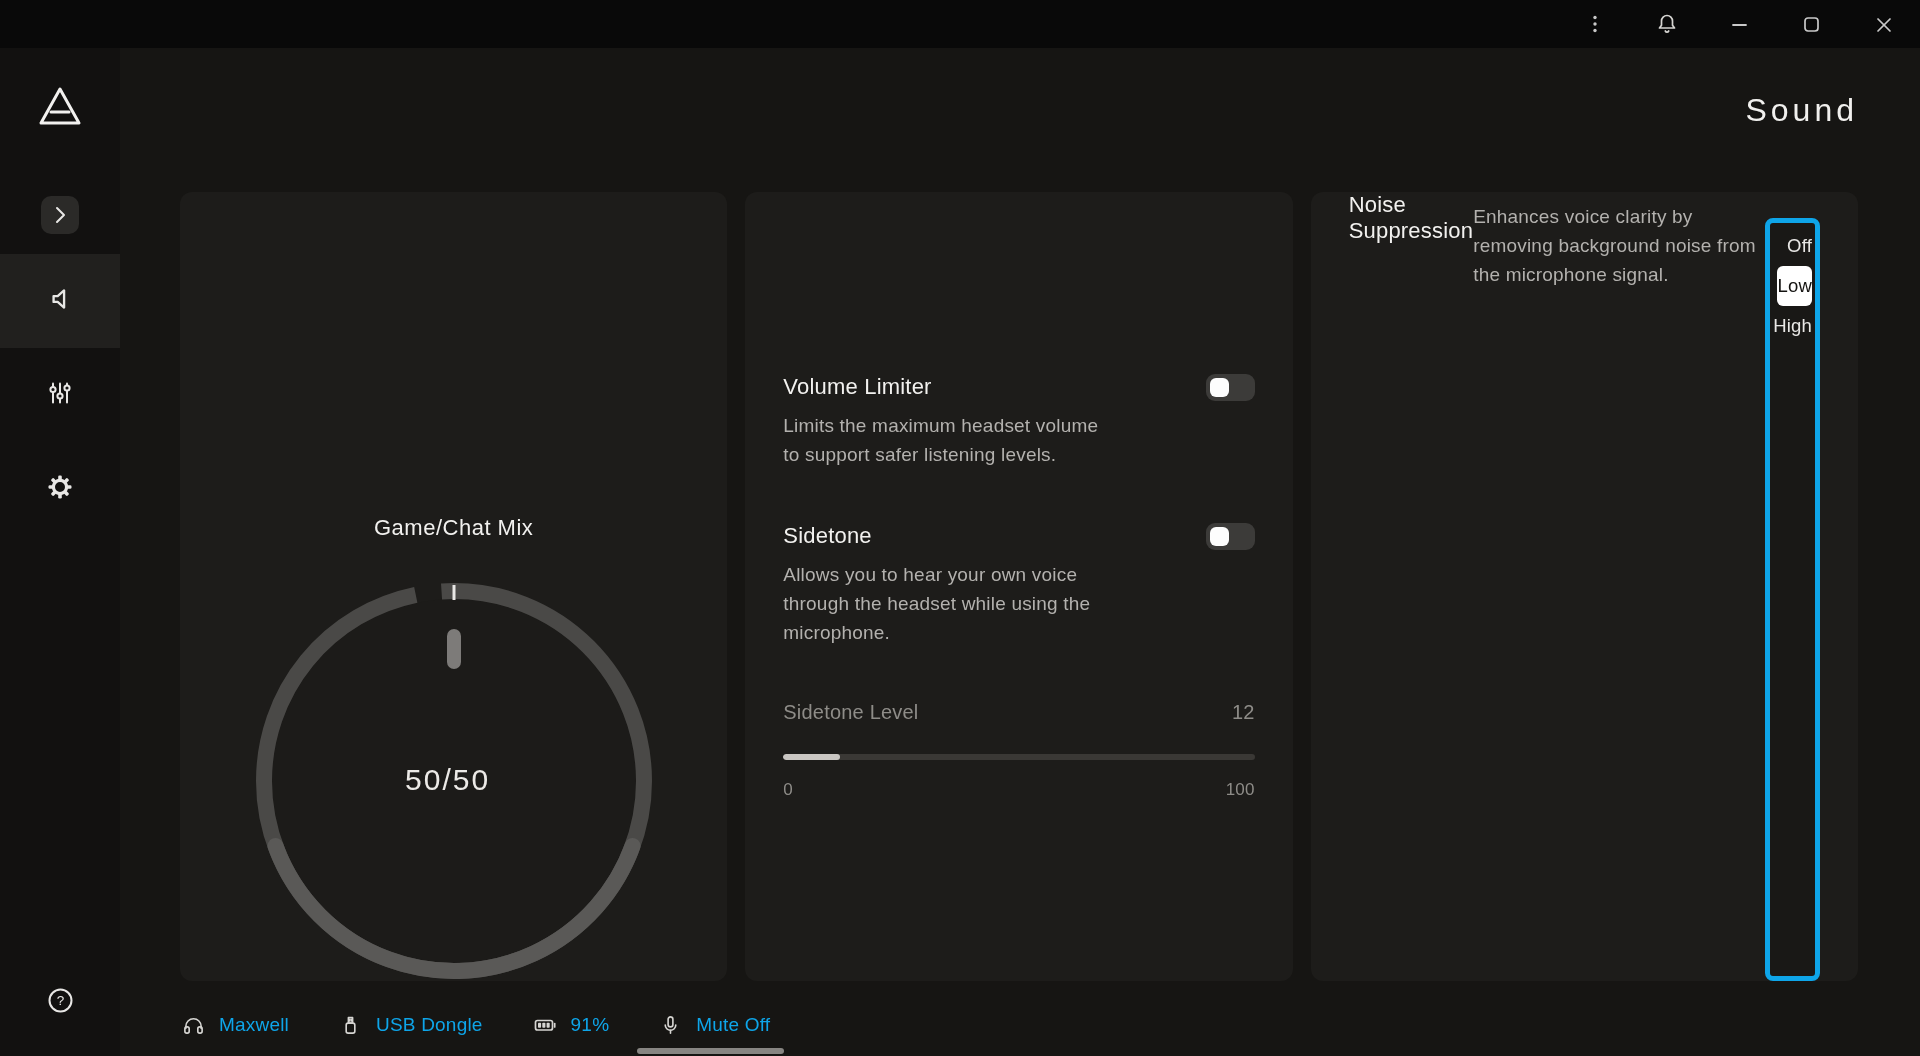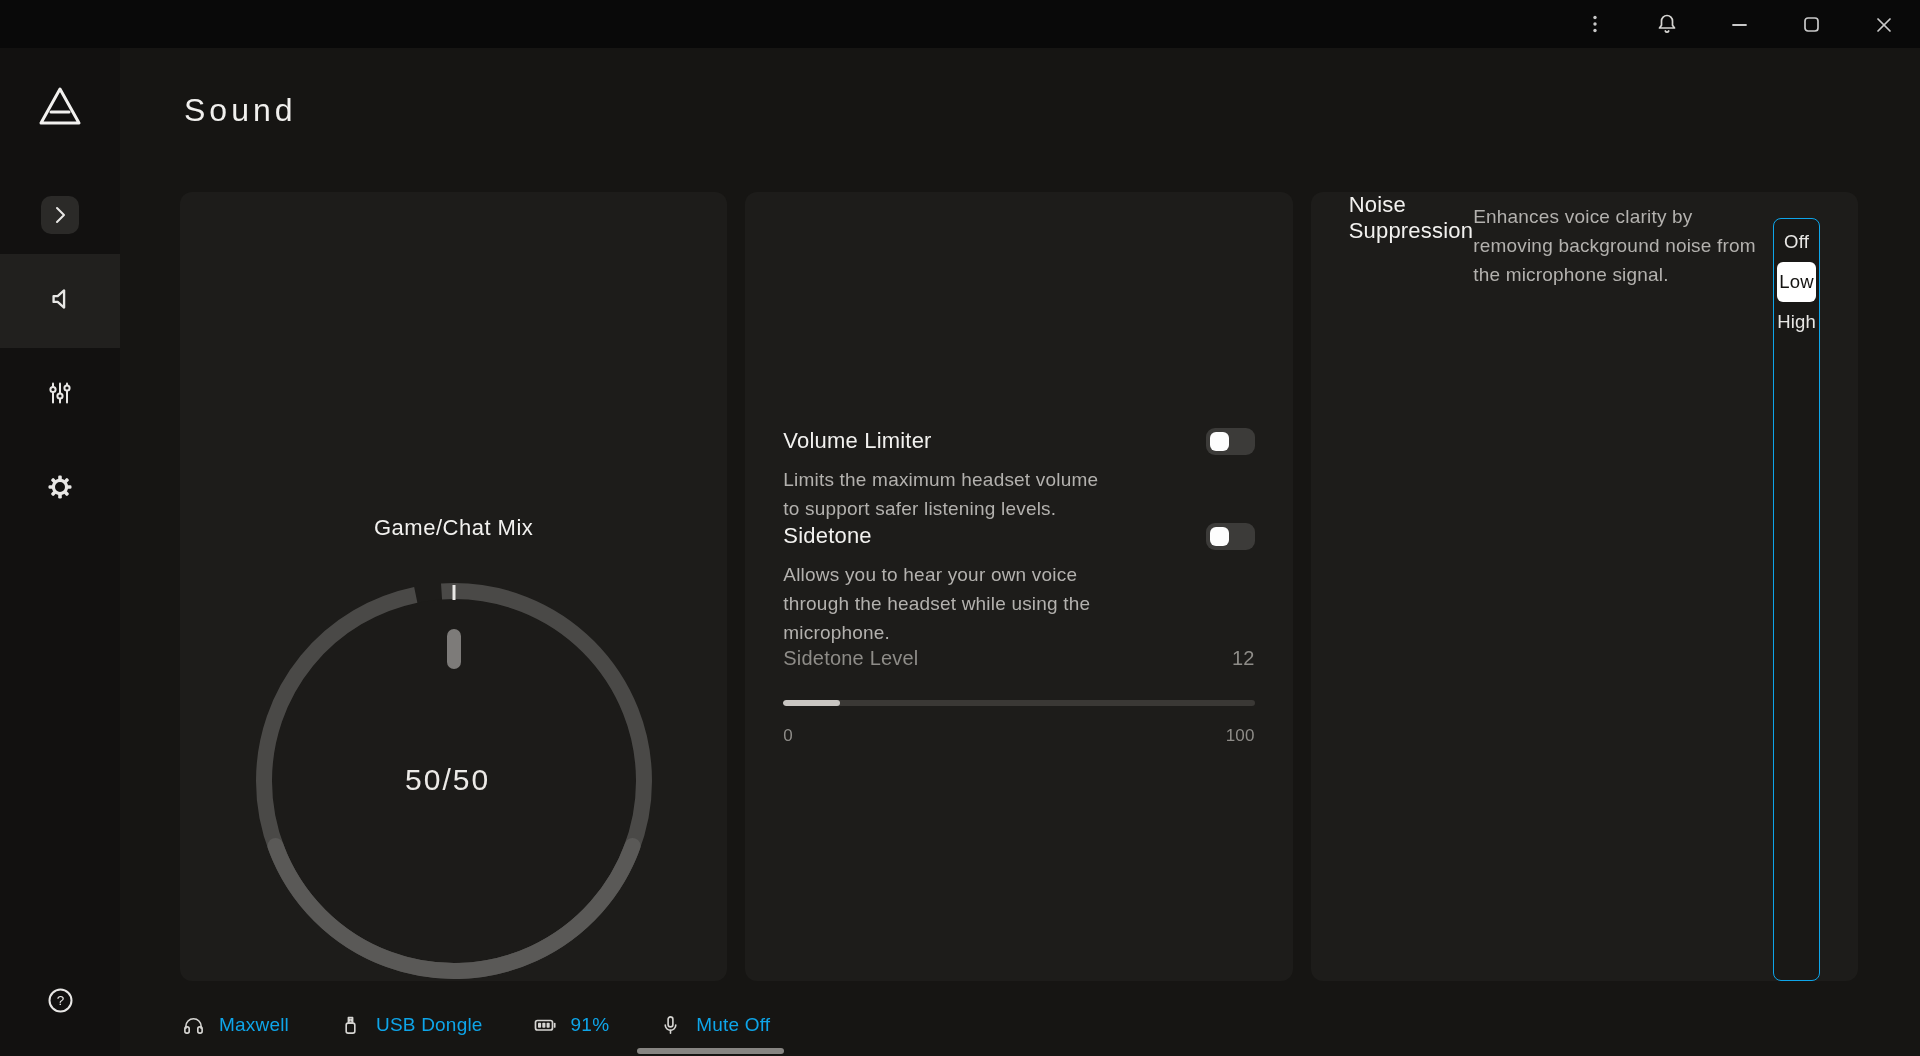--- a/index.html
+++ b/index.html
@@ -43,21 +43,21 @@
     width:100%; height:94px;
     display:flex; align-items:center; justify-content:center;
   }
   .nav-item.active { background:#21201e; }
   .help-btn { margin-top:auto; margin-bottom:38px; }
 
   
   .main { flex:1; display:flex; flex-direction:column; padding:0 62px 0 60px; }
   .page-title {
     margin:42px 0 0 4px; font-size:32px; font-weight:400;
-    letter-spacing:4px; color:#f1f0ee; line-height:40px;
+    letter-spacing:4px; color:#f1f0ee; line-height:40px;text-align:right;
   }
   .cards {
     margin-top:62px; height:789px;
     display:grid; grid-template-columns:1fr 1fr 1fr; gap:18px;
   }
   .card { background:#1d1c1a; border-radius:12px; }
 
   
   .mix-card {
     display:flex; flex-direction:column; align-items:center; justify-content:flex-end;
@@ -69,21 +69,21 @@
     text-align:center; font-size:30px; letter-spacing:2px; color:#eceae7;
   }
   .dial-labels {
     width:400px; display:flex; justify-content:space-between;
     padding:0 46px; margin-top:6px;
     font-size:19px; color:#a8a6a3;
   }
 
   
   .settings-card { display:flex; flex-direction:column; justify-content:center; padding:0 38px; }
-  .setting-block + .setting-block { }
+  .setting-block + .setting-block { margin-top:54px; }
   .setting-head { display:flex; align-items:center; justify-content:space-between; }
   .setting-title { font-size:22px; font-weight:400; color:#f2f1ef; }
   .setting-desc {
     margin-top:10px; font-size:19px; line-height:29px;
     color:#b3b1ae; max-width:315px;
   }
   .toggle {
     width:49px; height:27px; border-radius:9px; background:#3c3b39;
     position:relative; flex-shrink:0;
   }
@@ -107,23 +107,23 @@
   .level-minmax {
     margin-top:20px; display:flex; justify-content:space-between;
     font-size:17px; color:#8e8c88;
   }
 
   
   .noise-card { display:flex; flex-direction:row; justify-content:center; padding:0 38px; }
   .noise-title { font-size:22px; font-weight:400; color:#f2f1ef; }
   .noise-desc { margin-top:10px; font-size:19px; line-height:29px; color:#b3b1ae; max-width:330px; }
   .segmented {
-    margin-top:26px; border:1px solid #0ea5e9; border-radius:8px;
+    margin-top:26px; border:5px solid #0ea5e9; border-radius:8px;
     background:rgba(0,0,0,0.12); padding:3px;
-    display:flex; flex-direction:column;
+    display:flex; flex-direction:column;align-items:flex-end;
   }
   .segment {
     height:40px; display:flex; align-items:center; justify-content:center;
     font-size:18.5px; color:#e8e7e5; border-radius:6px;
   }
   .segment.selected { background:#ffffff; color:#141311; }
 
   
   .statusbar {
     margin-top:30px; display:flex; align-items:center; gap:50px;

